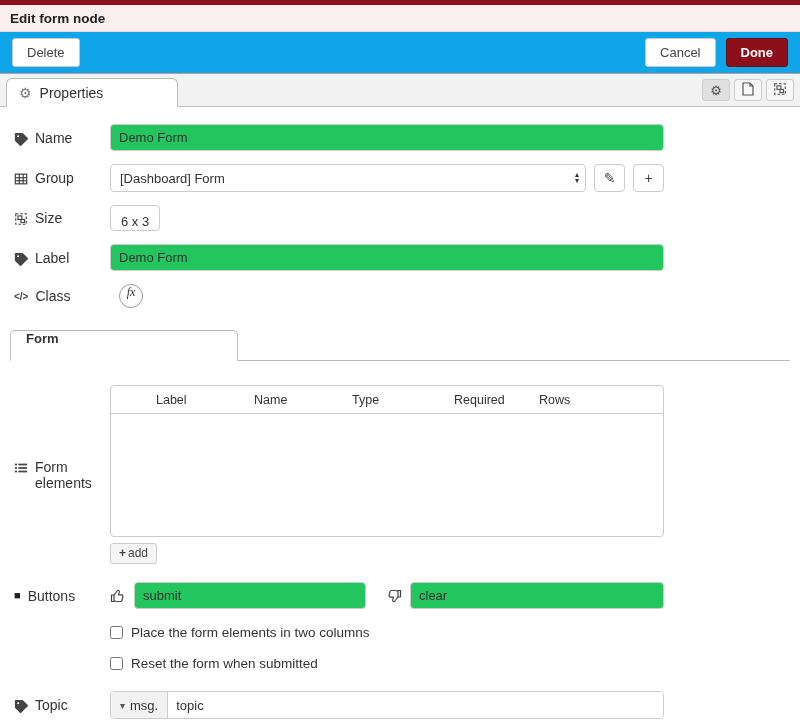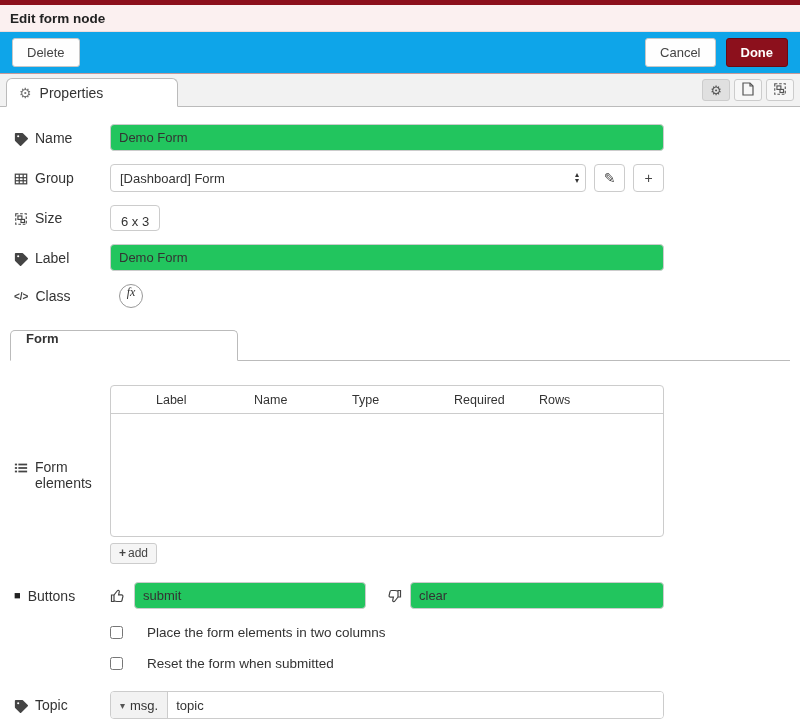--- a/index.html
+++ b/index.html
@@ -136,21 +136,21 @@
   .add-btn .plus { font-weight:bold; }
 
   
   .thumb { display:inline-flex; flex-shrink:0; }
   .buttons-field { flex:1; display:flex; align-items:center; gap:8px; }
   .buttons-field .submit { width:232px; flex:none; }
   .buttons-field .gap { width:4px; }
 
   
   .check-row {
-    margin:16px 14px 16px 110px; display:flex; align-items:center; gap:24px;
+    margin:16px 14px 16px 110px; display:flex; align-items:center; gap:8px;
     font-size:13.5px; color:#333;
   }
   .check-row input[type="checkbox"] { width:13px; height:13px; margin:0; }
 
   
   .typed-input {
     flex:1; height:28px; border:1px solid #ccc; border-radius:4px;
     display:flex; align-items:stretch; overflow:hidden; background:#fff;
   }
   .ti-btn {

